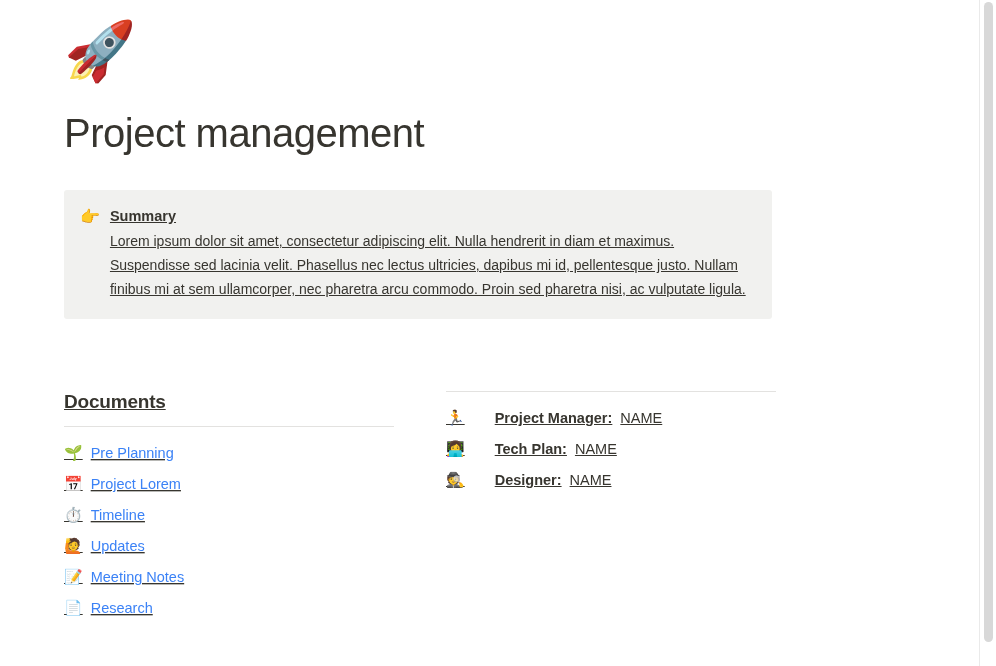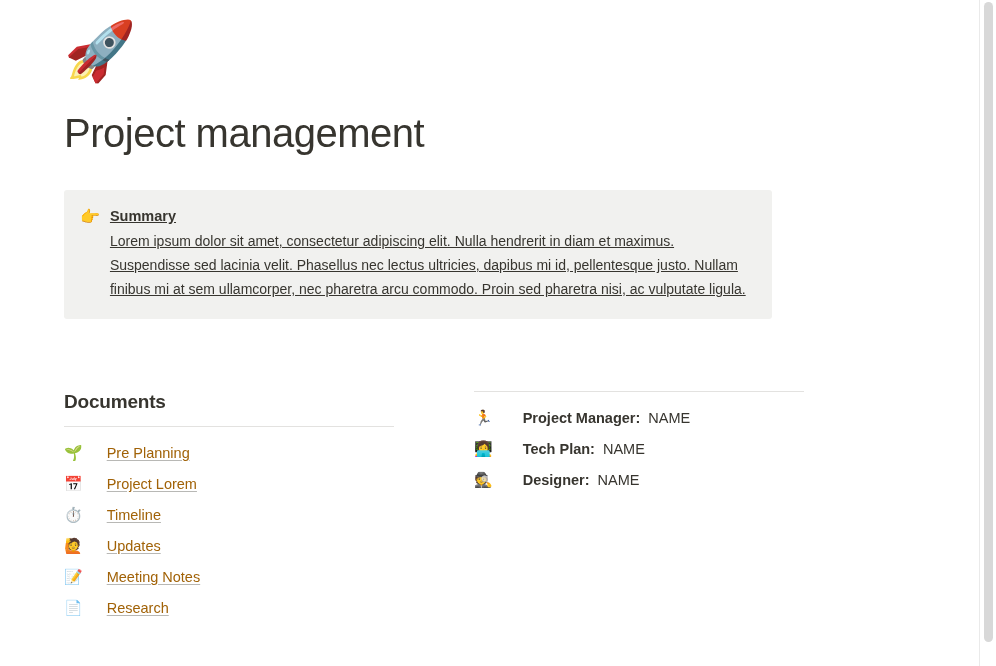--- a/index.html
+++ b/index.html
@@ -95,21 +95,22 @@
   }
   .callout-text {
     font-size: 14px;
     line-height: 24px;
     color: #37352f;
   }
 
   .columns {
     display: flex;
     margin-top: 72px;
-    gap: 80px;
+    gap: 52px;
+    text-decoration: underline;
   }
   .col-docs { width: 330px; }
   .col-team { width: 330px; }
 
   h2.section-title {
     font-size: 19px;
     font-weight: bold;
     color: #37352f;
     margin: 0 0 13px 0;
     letter-spacing: -0.2px;
@@ -127,26 +128,25 @@
     gap: 8px;
     margin-bottom: 11px;
     font-size: 14.5px;
     line-height: 20px;
   }
   .row-emoji {
     font-size: 15px;
     line-height: 20px;
   }
   .link-text {
-    color: #a16207;
+    color: #3b82f6;
     text-decoration: underline;
     text-underline-offset: 2px;
     text-decoration-color: #b8b8b5;
     cursor: pointer;
-    margin-left: 16px;
   }
 
   .team-row {
     display: flex;
     align-items: baseline;
     gap: 8px;
     margin-bottom: 11px;
     font-size: 14.5px;
     line-height: 20px;
   }

